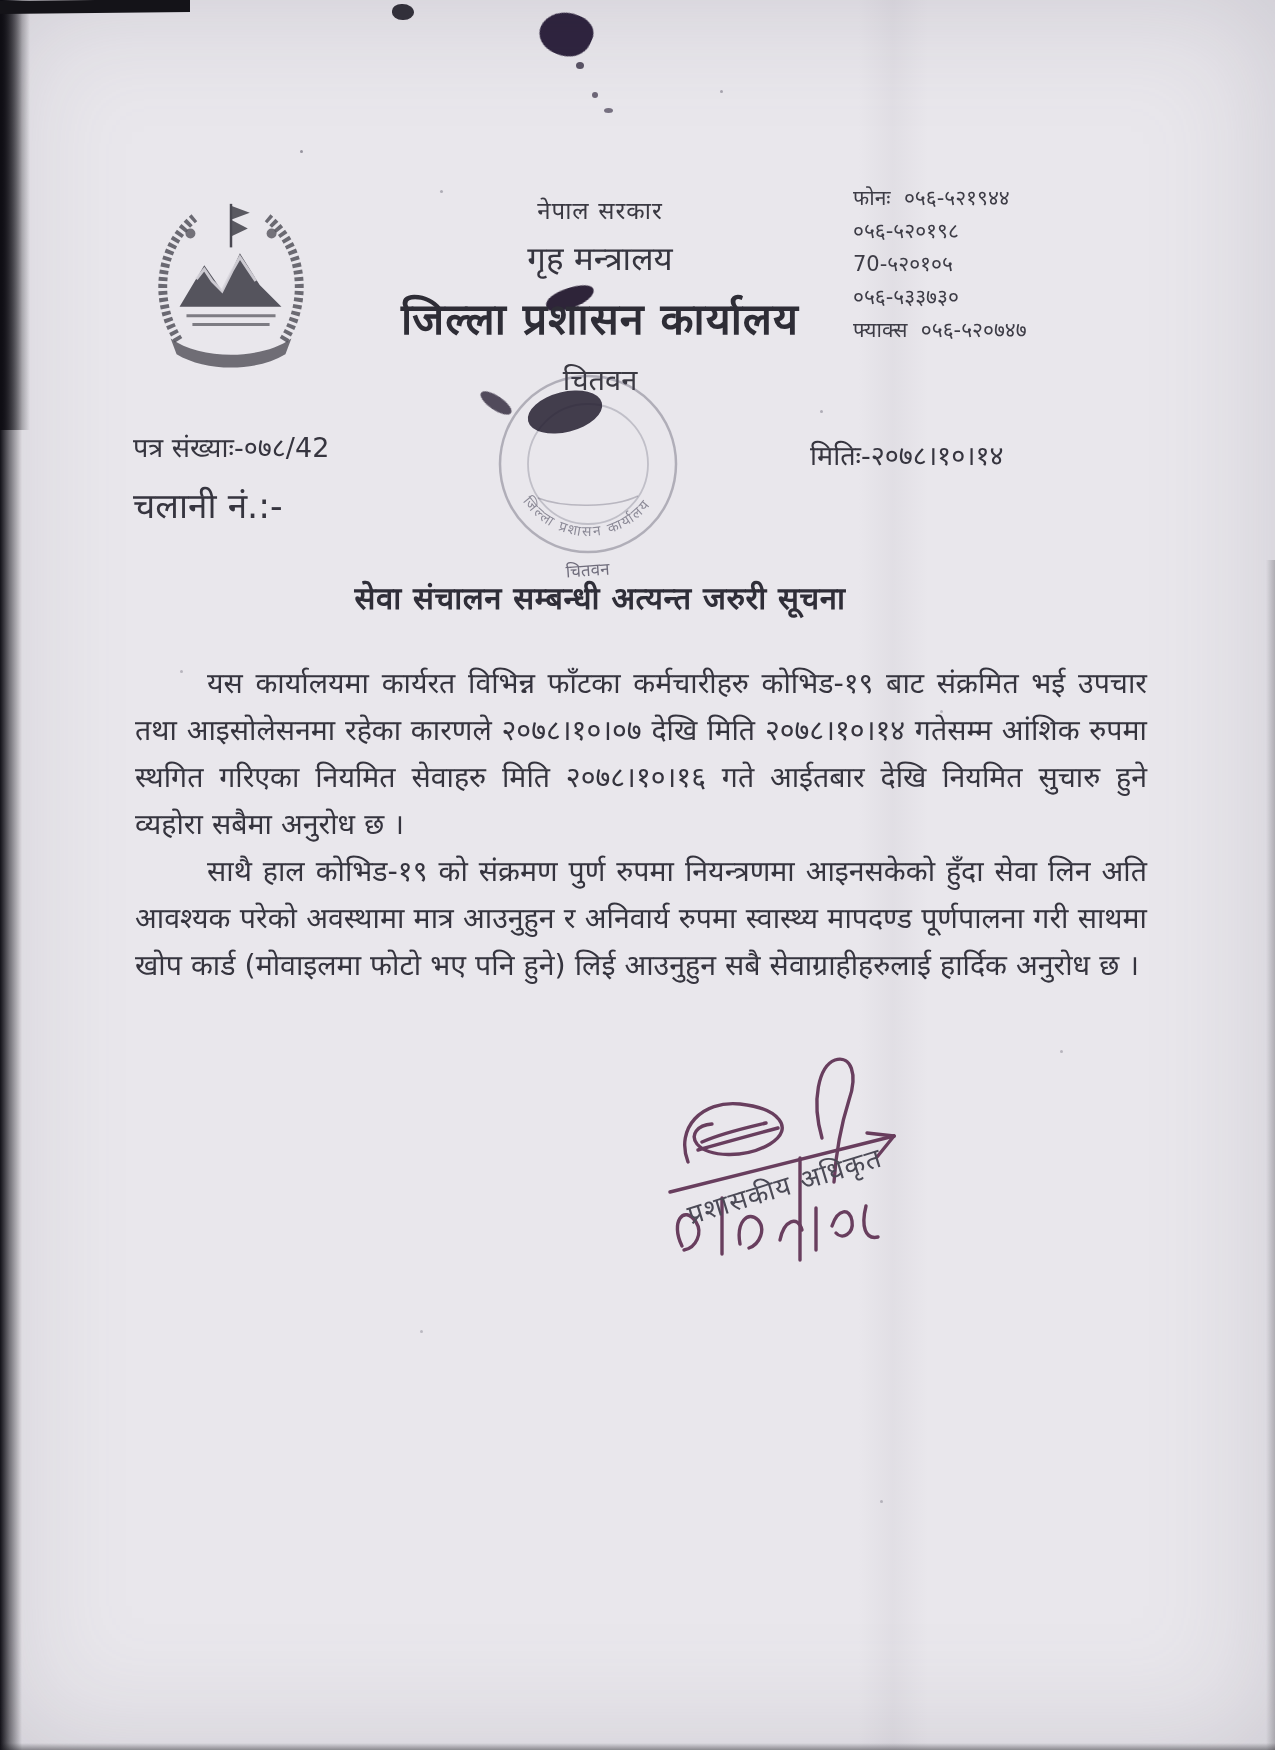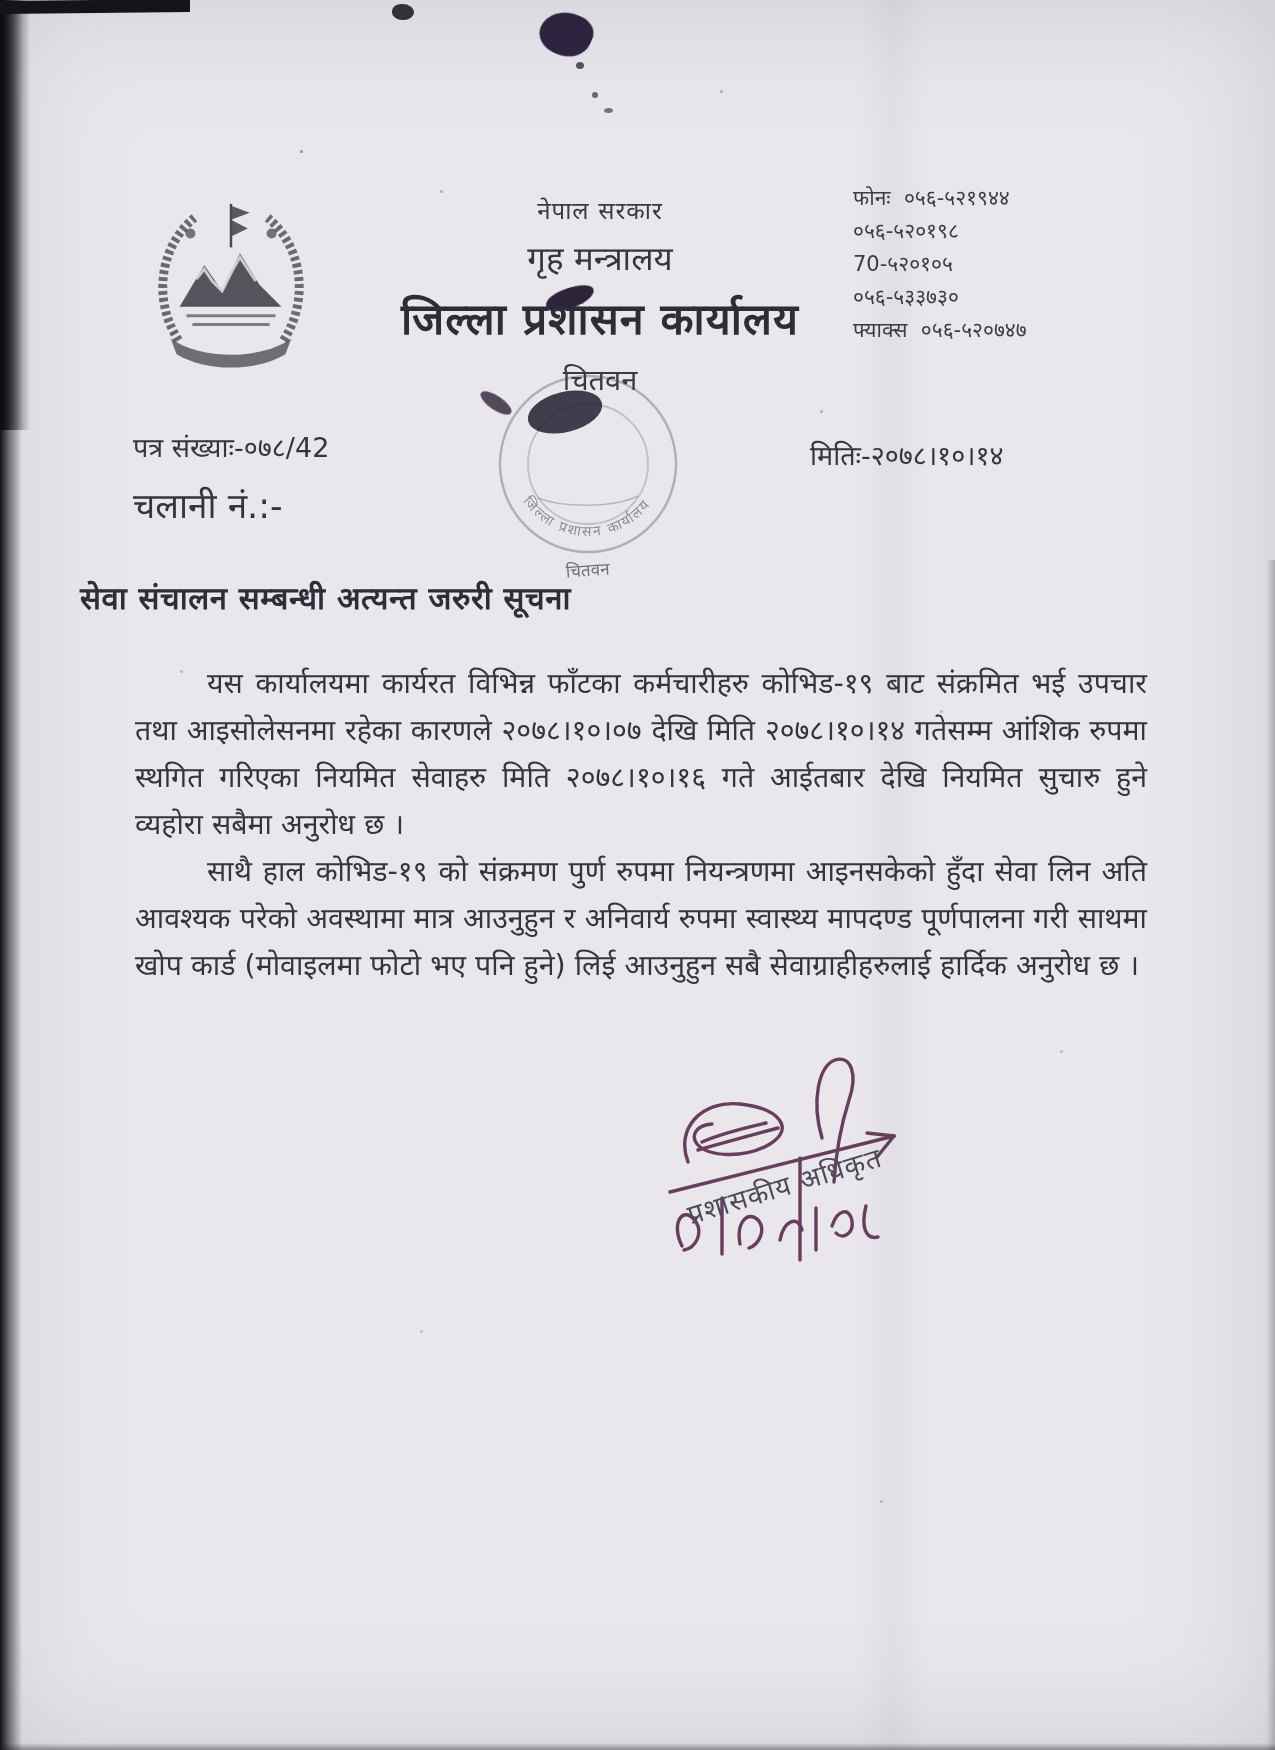--- a/index.html
+++ b/index.html
@@ -40,21 +40,21 @@
   .head .min{font-size:33px;margin-top:9px;color:#36353f;}
   .head .off{font-size:43px;font-weight:bold;margin-top:8px;color:#2e2d36;letter-spacing:1px;}
   .head .dist{font-size:29px;margin-top:12px;color:#3a3942;}
   .contact{position:absolute;right:152px;top:182px;width:270px;font-size:21px;line-height:33px;color:#3d3c46;}
   .stamp{position:absolute;left:468px;top:348px;width:244px;height:252px;}
   
   .ref{position:absolute;left:133px;top:428px;font-size:27px;color:#36353f;}
   .dispatch{position:absolute;left:133px;top:481px;font-size:35px;color:#36353f;}
   .date{position:absolute;left:786px;top:436px;font-size:27px;color:#36353f;margin-left:24px;}
   
-  .subject{position:absolute;left:80px;top:576px;width:1040px;text-align:left;font-size:31px;font-weight:600;color:#2f2e38;letter-spacing:.5px;}
+  .subject{position:absolute;left:80px;top:576px;width:1040px;text-align:center;font-size:31px;font-weight:600;color:#2f2e38;letter-spacing:.5px;}
   .body-text{position:absolute;left:135px;top:660px;width:1012px;font-size:28.5px;line-height:47px;text-align:justify;color:#35343e;}
   .body-text p{margin:0;text-indent:72px;}
   
   .sig{position:absolute;left:650px;top:1040px;width:295px;height:265px;}
   .sig-title{position:absolute;left:688px;top:1196px;width:250px;font-size:27px;color:#4b4a56;transform:rotate(-17deg);transform-origin:left center;letter-spacing:1px;}
 </style>
 </head>
 <body>
 
 <div class="page">

